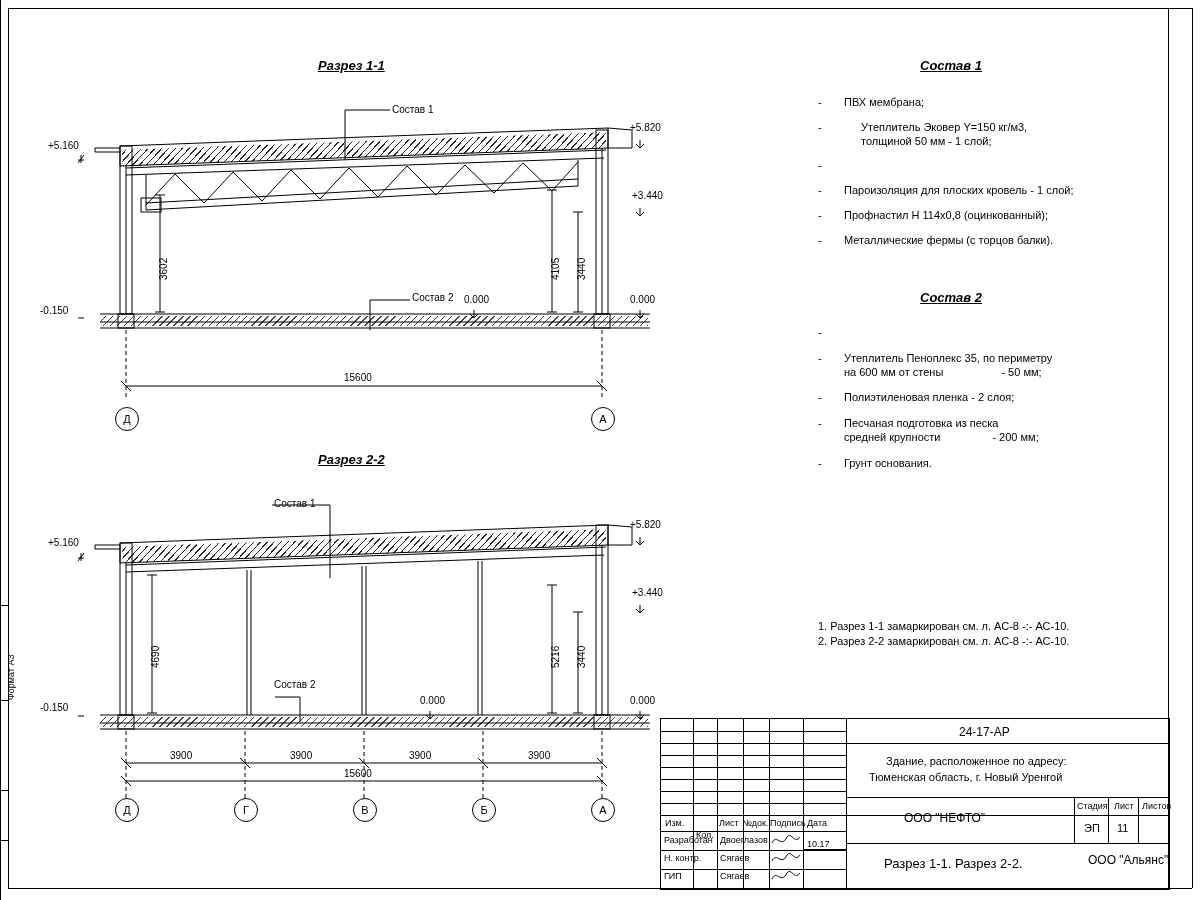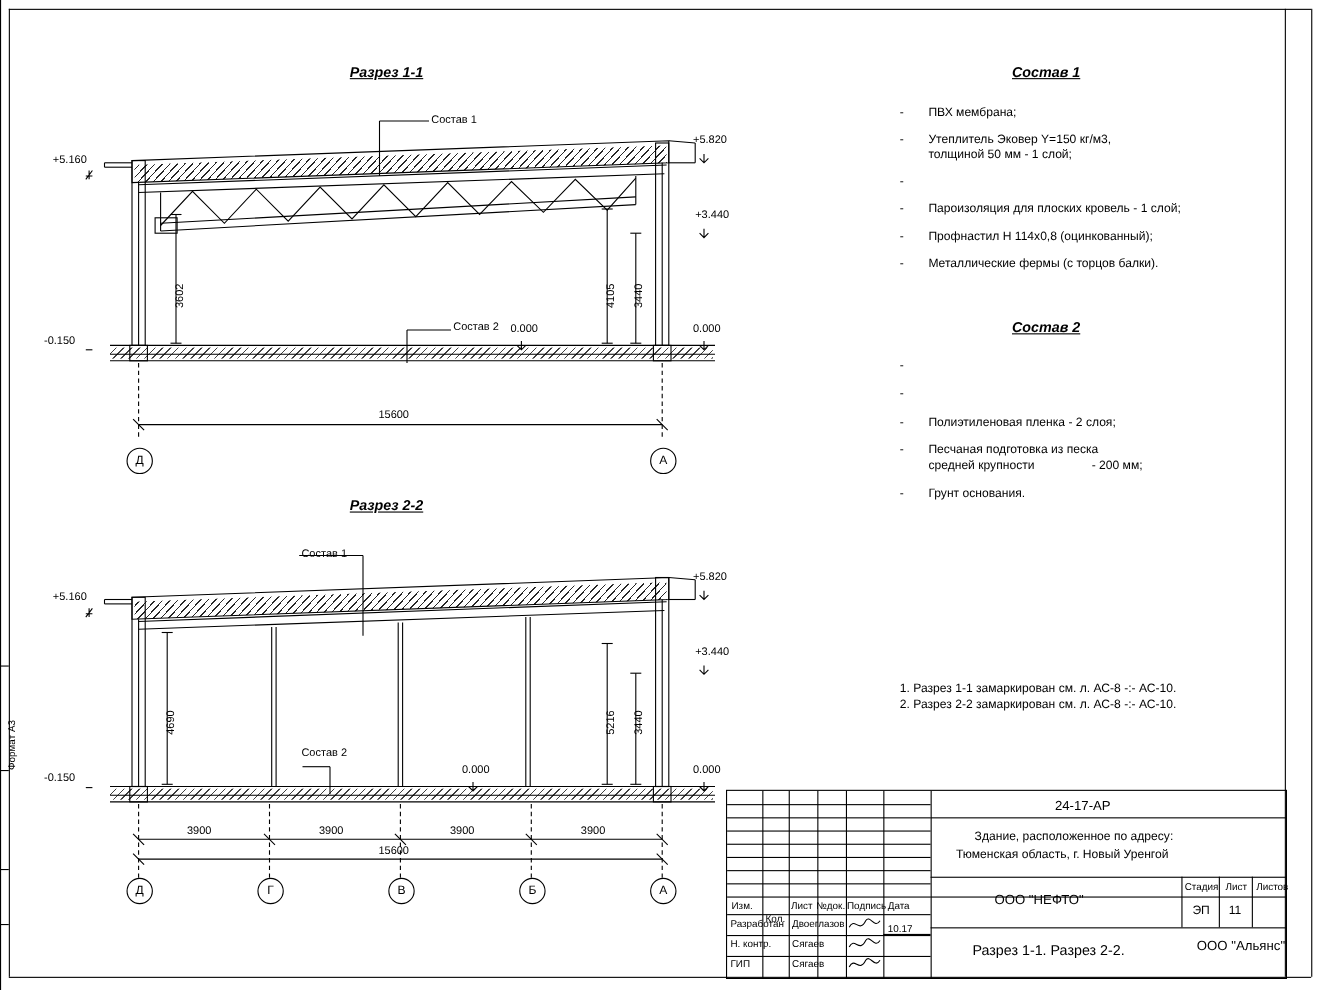--- a/index.html
+++ b/index.html
@@ -240,21 +240,21 @@
 
   <div class="ttl" style="left:920px;top:58px;">Состав 1</div>
 
   <div style="position:absolute;left:818px;top:96px;width:340px;">
     <div style="display:flex;margin-bottom:11px;">
         <span class="txt" style="position:static;width:26px;">-</span>
         <span class="txt" style="position:static;">ПВХ мембрана;</span>
       </div>
     <div style="display:flex;margin-bottom:11px;">
         <span class="txt" style="position:static;width:26px;">-</span>
-        <span class="txt" style="position:static;">Утеплитель Эковер Y=150 кг/м3,
+        <span class="txt" style="position:static;margin-left:17px;">Утеплитель Эковер Y=150 кг/м3,
 толщиной 50 мм - 1 слой;</span>
       </div>
     <div style="display:flex;margin-bottom:11px;">
         <span class="txt" style="position:static;width:26px;">-</span>
       </div>
     <div style="display:flex;margin-bottom:11px;">
         <span class="txt" style="position:static;width:26px;">-</span>
         <span class="txt" style="position:static;">Пароизоляция для плоских кровель - 1 слой;</span>
       </div>
     <div style="display:flex;margin-bottom:11px;">
@@ -268,20 +268,22 @@
   </div>
 
   <div class="ttl" style="left:920px;top:290px;">Состав 2</div>
 
   <div style="position:absolute;left:818px;top:326px;width:340px;">
     <div style="display:flex;margin-bottom:12px;">
         <span class="txt" style="position:static;width:26px;">-</span>
       </div>
     <div style="display:flex;margin-bottom:12px;">
         <span class="txt" style="position:static;width:26px;">-</span>
+        <span class="txt" style="position:static;">Утеплитель Пеноплекс 35, по периметру
+на 600 мм от стены                   - 50 мм;</span>
       </div>
     <div style="display:flex;margin-bottom:12px;">
         <span class="txt" style="position:static;width:26px;">-</span>
         <span class="txt" style="position:static;">Полиэтиленовая пленка - 2 слоя;</span>
       </div>
     <div style="display:flex;margin-bottom:12px;">
         <span class="txt" style="position:static;width:26px;">-</span>
         <span class="txt" style="position:static;">Песчаная подготовка из песка
 средней крупности                 - 200 мм;</span>
       </div>

